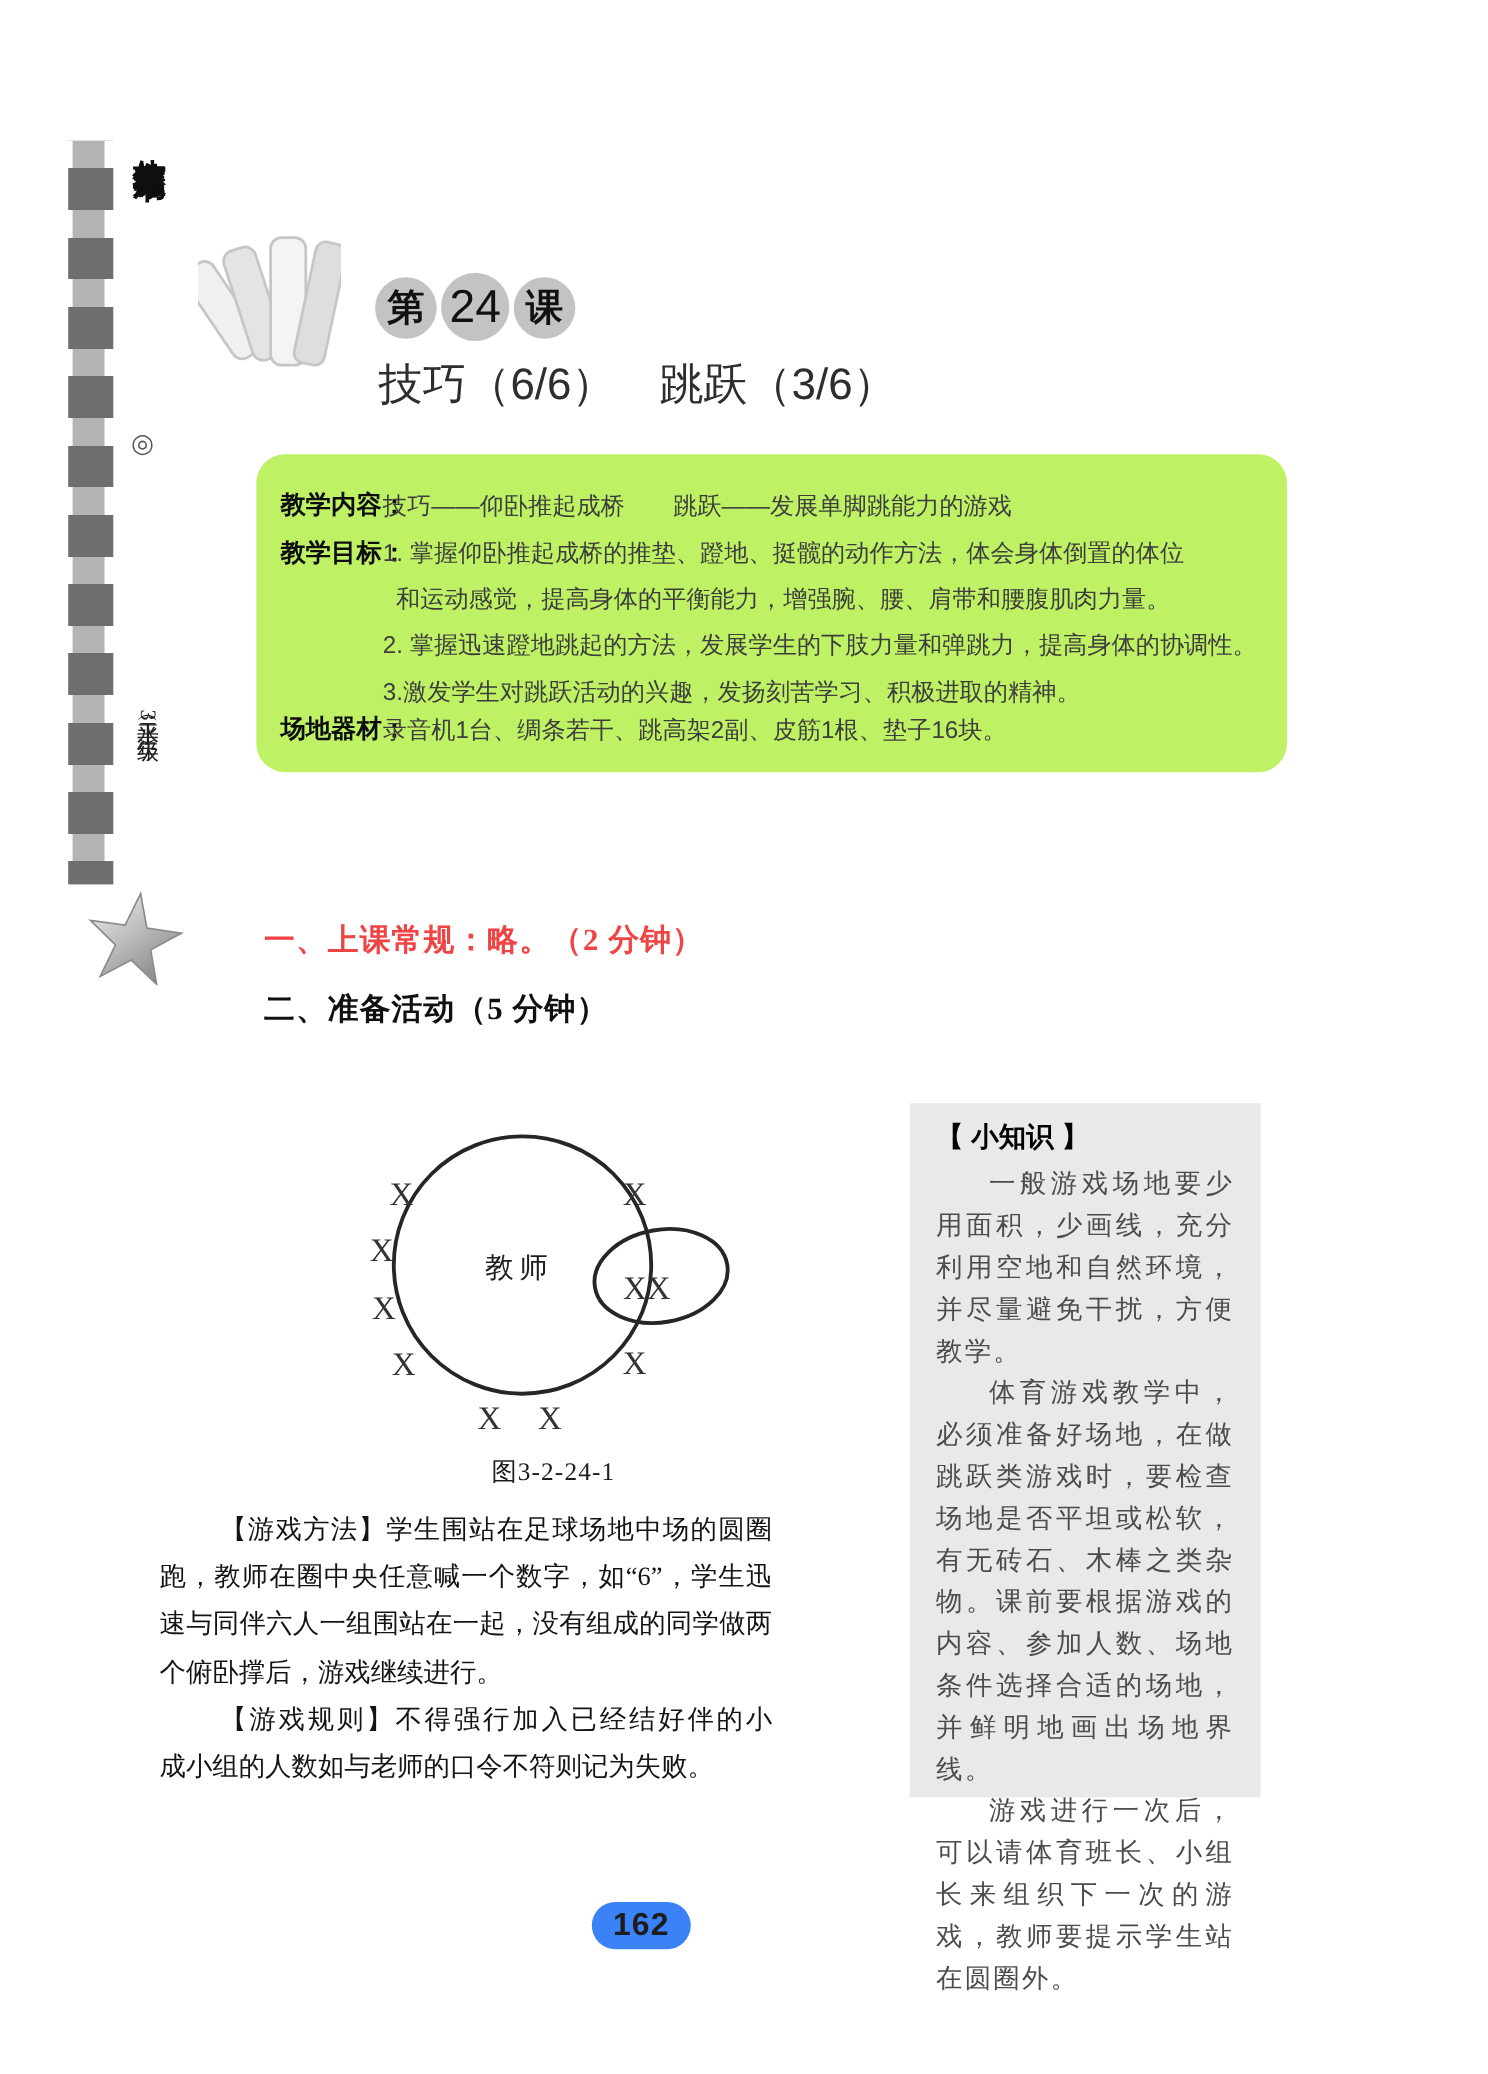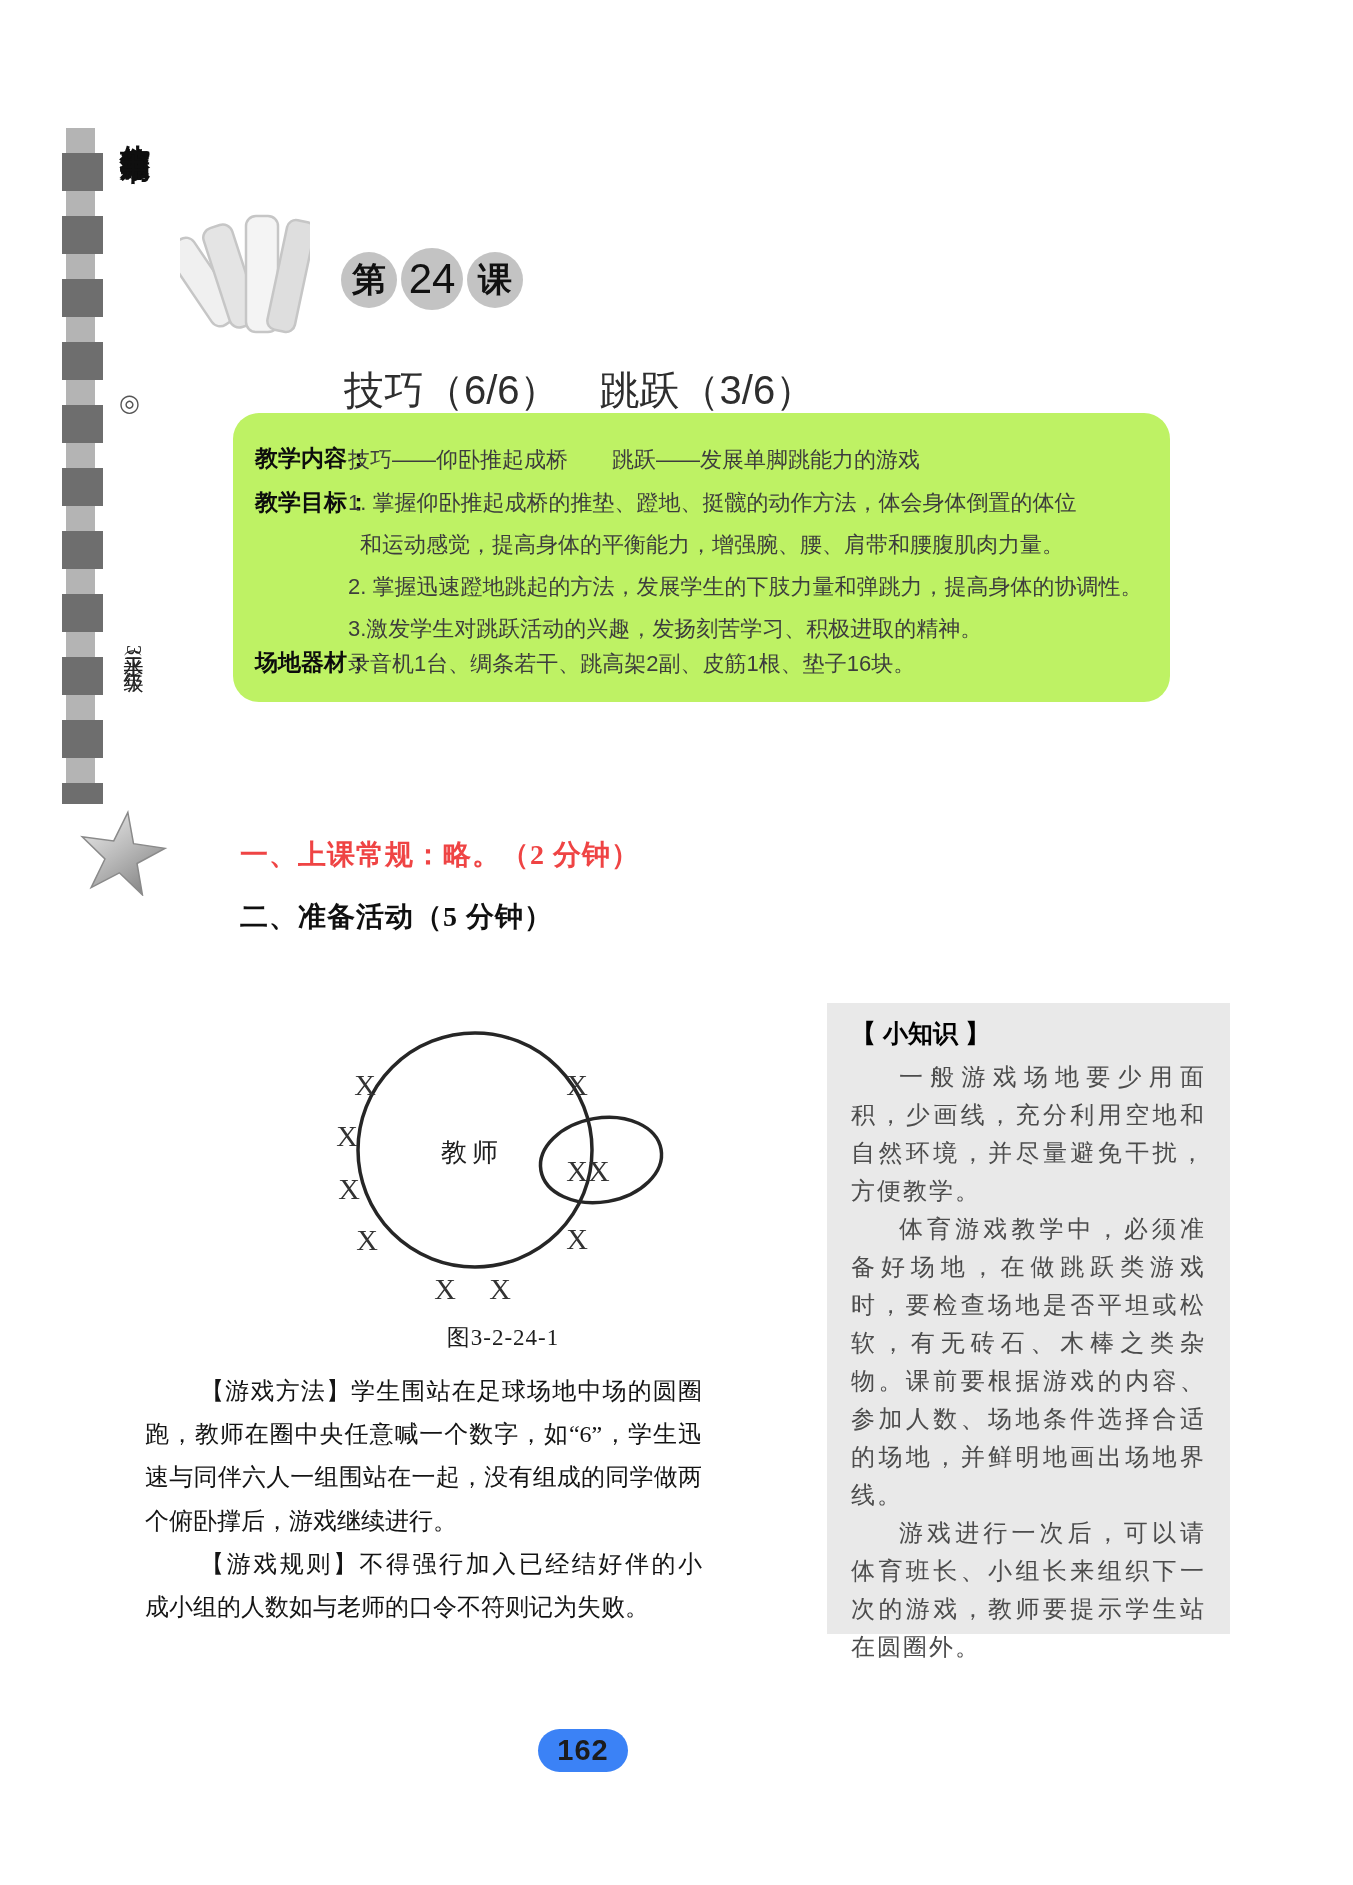--- a/index.html
+++ b/index.html
@@ -21,21 +21,21 @@
 
   
   .books-svg{left:180px;top:200px;width:130px;height:142px;}
   .badge{position:absolute;border-radius:50%;background:#c3c3c3;color:#111;
     display:flex;align-items:center;justify-content:center;
     font-family:"Liberation Sans","DejaVu Sans",sans-serif;}
   .badge.b1{left:341px;top:252px;width:56px;height:56px;font-size:34px;font-weight:bold;}
   .badge.b2{left:401px;top:248px;width:62px;height:62px;font-size:42px;font-weight:500;}
   .badge.b3{left:467px;top:252px;width:56px;height:56px;font-size:34px;font-weight:bold;}
   .subtitle{left:344px;top:322px;font-family:"Liberation Sans","DejaVu Sans",sans-serif;
-    font-weight:300;font-size:40px;color:#2e2e2e;margin-top:41px;}
+    font-weight:300;font-size:40px;color:#2e2e2e;}
 
   
   .info-box{left:233px;top:413px;width:937px;height:289px;background:#bef264;border-radius:26px;}
   .ib-label{position:absolute;left:22px;white-space:nowrap;color:#0d0d0d;
     font:bold 23px "Liberation Sans",sans-serif;}
   .ib-text{position:absolute;left:115px;white-space:nowrap;color:#3d3d3d;
     font:22px "Liberation Sans",sans-serif;}
   .t30{top:30px}.t31{top:32px}.t72{top:74px}.t73{top:75px}.t115{top:117px;left:127px}
   .t157{top:159px}.t199{top:201px}.t234{top:234px}.t235{top:236px}
 
@@ -48,21 +48,21 @@
   .caption{left:383px;top:1322px;width:240px;text-align:center;
     font:23px "Liberation Serif",serif;color:#1d1d1d;letter-spacing:1px;}
 
   .method{left:145px;top:1370px;width:557px;color:#141414;
     font:24px "Liberation Serif",serif;}
   .method .ln{height:43.2px;line-height:43.2px;text-align:justify;overflow:hidden;}
   .method .ln.jfull{text-align-last:justify;}
   .method .ln.ind{text-indent:2.3em;}
 
   
-  .tips{left:827px;top:1003px;width:403px;height:631px;background:#e9e9e9;
+  .tips{left:827px;top:1003px;width:319px;height:631px;background:#e9e9e9;
     box-sizing:border-box;padding:14px 24px 0 24px;
     font-family:"Liberation Sans","DejaVu Sans",sans-serif;}
   .tips .t-title{font-weight:bold;font-size:25px;color:#000;margin:0 0 8px 0;}
   .tips .t-title.second{margin-top:14px;}
   .tips p{font-size:24px;line-height:38px;color:#4c4c4c;text-align:justify;
     text-indent:2em;letter-spacing:2px;margin:0;}
 
   .pill{left:538px;top:1729px;width:90px;height:43px;border-radius:22px;background:#3b82f6;
     display:flex;align-items:center;justify-content:center;
     font:bold 29px "Liberation Sans",sans-serif;color:#1c1c1c;letter-spacing:1px;}

